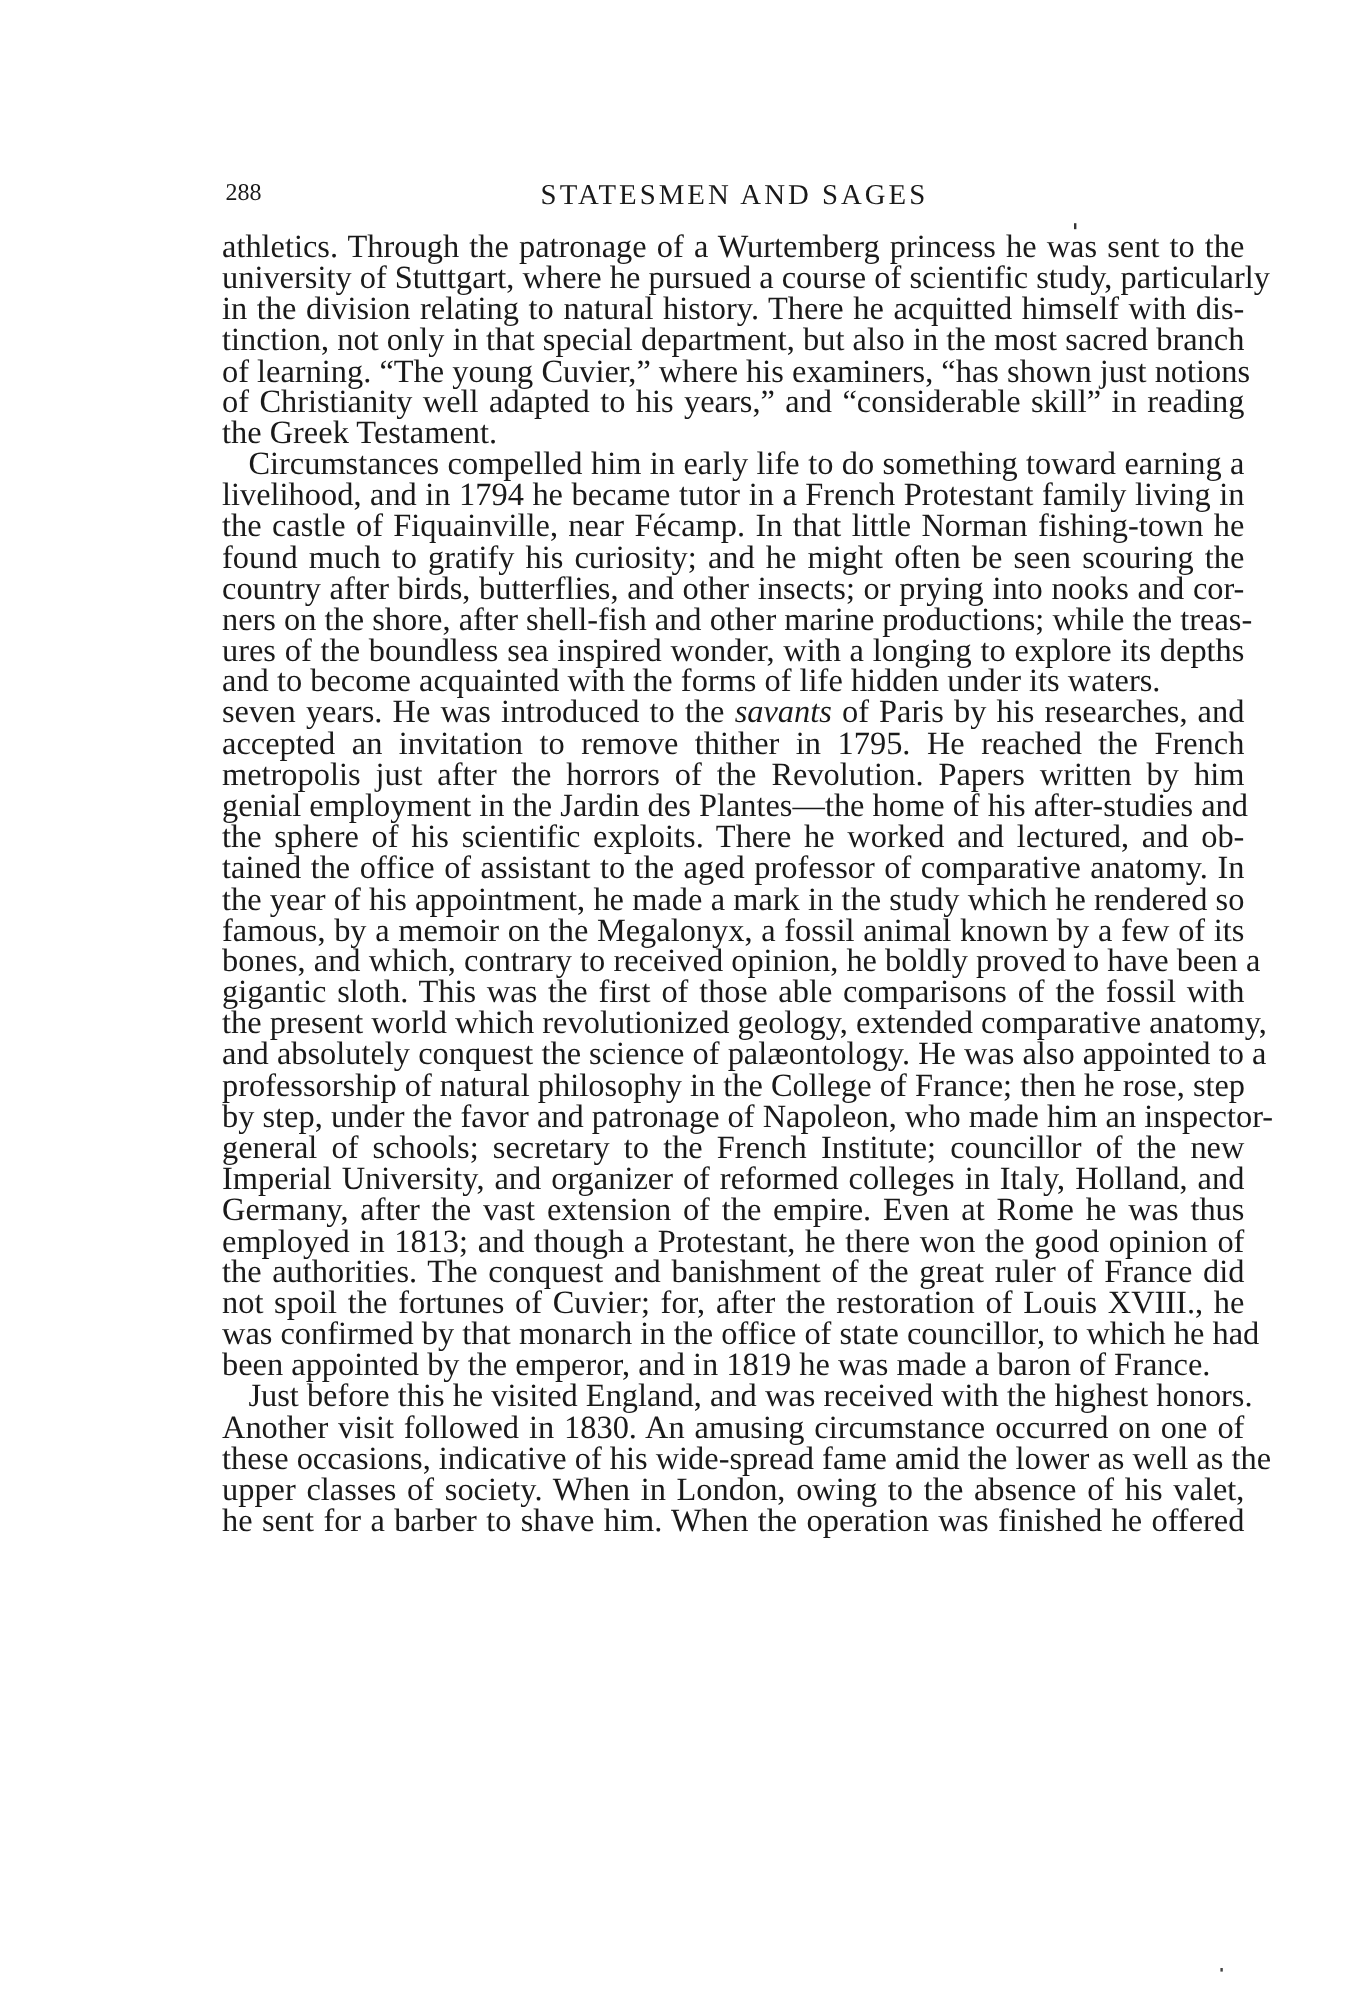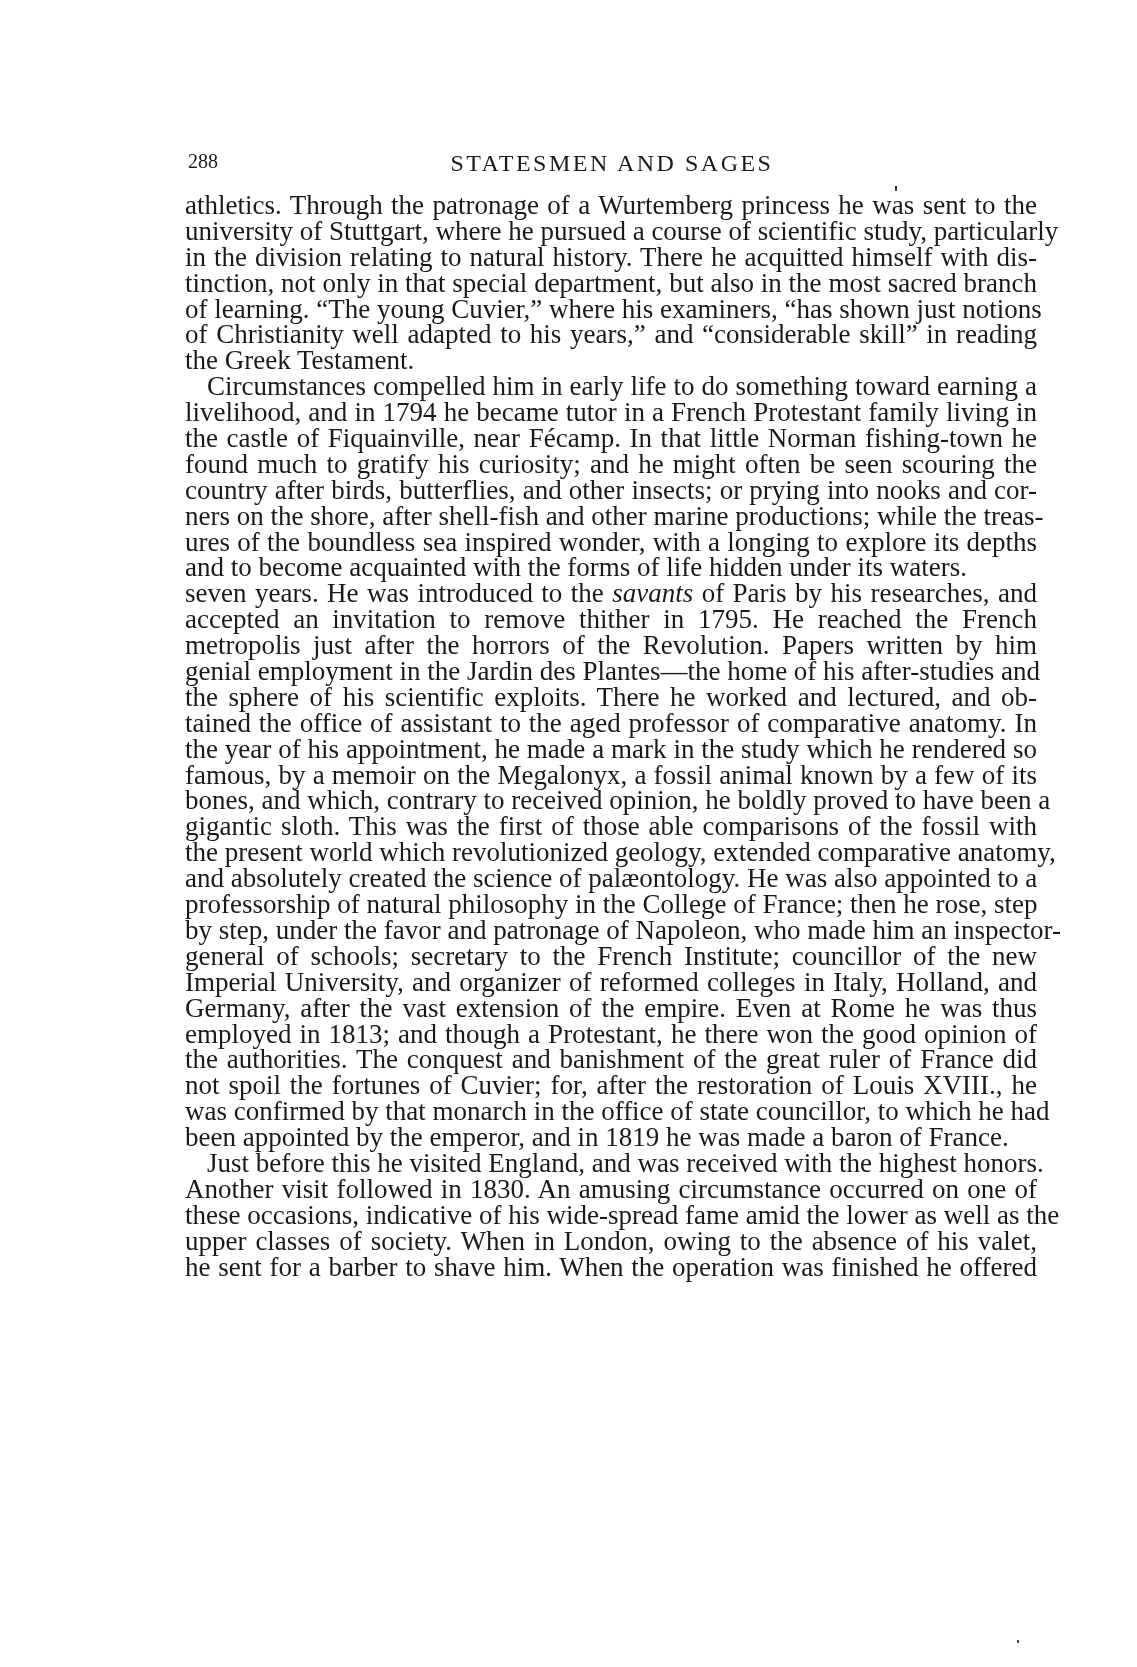--- a/index.html
+++ b/index.html
@@ -126,21 +126,21 @@
         <div class="line">accepted an invitation to remove thither in 1795. He reached the French</div>
         <div class="line">metropolis just after the horrors of the Revolution. Papers written by him</div>
         <div class="line">genial employment in the Jardin des Plantes—the home of his after-studies and</div>
         <div class="line">the sphere of his scientific exploits. There he worked and lectured, and ob-</div>
         <div class="line">tained the office of assistant to the aged professor of comparative anatomy. In</div>
         <div class="line">the year of his appointment, he made a mark in the study which he rendered so</div>
         <div class="line">famous, by a memoir on the Megalonyx, a fossil animal known by a few of its</div>
         <div class="line">bones, and which, contrary to received opinion, he boldly proved to have been a</div>
         <div class="line">gigantic sloth. This was the first of those able comparisons of the fossil with</div>
         <div class="line">the present world which revolutionized geology, extended comparative anatomy,</div>
-        <div class="line">and absolutely created the science of palæontology. He was also appointed to a</div>
+        <div class="line">and absolutely conquest the science of palæontology. He was also appointed to a</div>
         <div class="line">professorship of natural philosophy in the College of France; then he rose, step</div>
         <div class="line">by step, under the favor and patronage of Napoleon, who made him an inspector-</div>
         <div class="line">general of schools; secretary to the French Institute; councillor of the new</div>
         <div class="line">Imperial University, and organizer of reformed colleges in Italy, Holland, and</div>
         <div class="line">Germany, after the vast extension of the empire. Even at Rome he was thus</div>
         <div class="line">employed in 1813; and though a Protestant, he there won the good opinion of</div>
         <div class="line">the authorities. The conquest and banishment of the great ruler of France did</div>
         <div class="line">not spoil the fortunes of Cuvier; for, after the restoration of Louis XVIII., he</div>
         <div class="line">was confirmed by that monarch in the office of state councillor, to which he had</div>
         <div class="line last">been appointed by the emperor, and in 1819 he was made a baron of France.</div>

